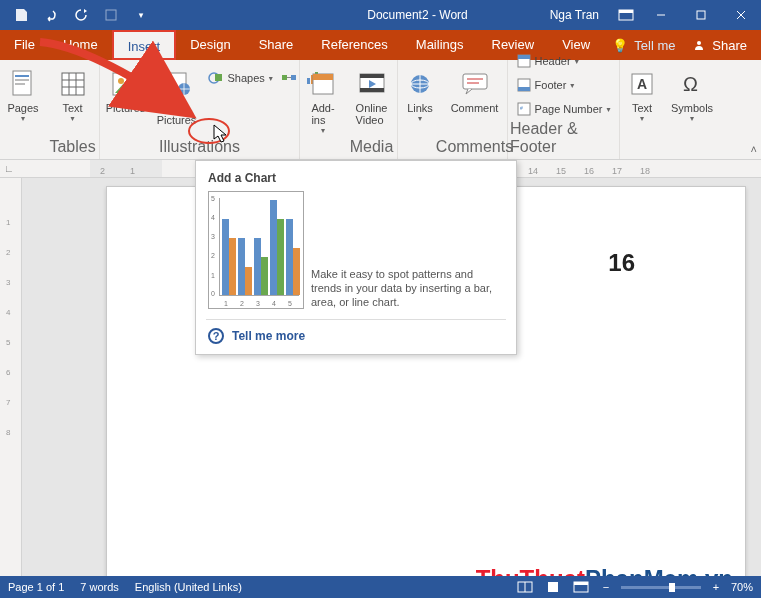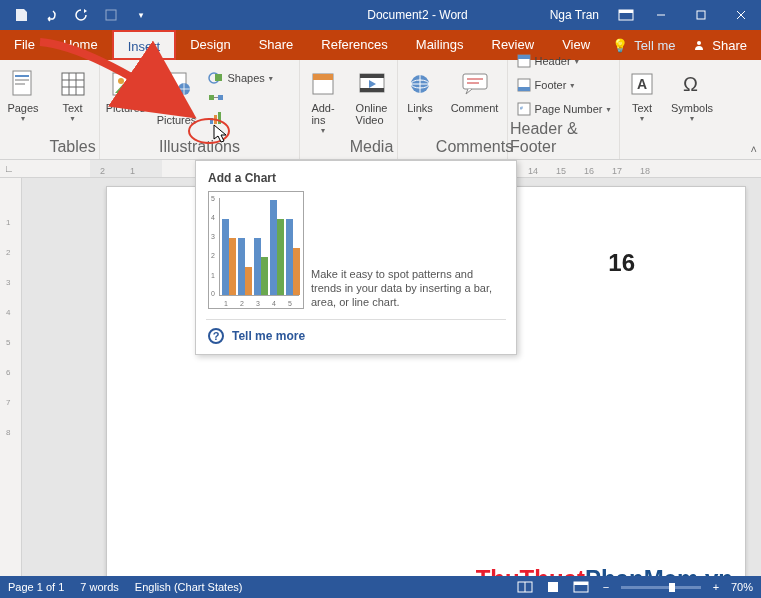--- a/index.html
+++ b/index.html
@@ -217,21 +217,21 @@
         <div class="ri">
             <svg width="30" height="26" viewBox="0 0 30 26">
               <rect x="2" y="2" width="22" height="18" fill="#fff" stroke="#888"></rect>
               <circle cx="22" cy="18" r="6" fill="#5d8fc9"></circle>
               <path d="M16 18h12 M22 12v12" stroke="#fff" stroke-width="0.8"></path>
             </svg>
           </div>
         <div class="rl" style="white-space:pre-line">Online
 Pictures</div>
       </div>
-      <div style="display:flex;flex-direction:column;padding-top:4px;width:94px">
+      <div style="display:flex;flex-direction:row;padding-top:4px;width:94px">
         <div class="rmini">
           <span>
               <svg width="16" height="16" viewBox="0 0 16 16">
                 <circle cx="6" cy="8" r="5" fill="none" stroke="#5d8fc9" stroke-width="1.5"></circle>
                 <rect x="7" y="4" width="7" height="7" fill="#6aa84f"></rect>
               </svg>
             </span>
           <span>Shapes</span>
           <span class="caret">▾</span>
         </div>
@@ -473,21 +473,21 @@
   <path d="M10 6 Q 60 10 160 78" stroke="#e03e2d" stroke-width="8" fill="none" marker-end="url(#ah)"></path>
 </svg>
 <div class="anno-circle"></div>
 <svg class="cursor" width="16" height="20">
     <path d="M1 1 L1 15 L5 12 L8 18 L11 17 L8 11 L13 11 z" fill="#fff" stroke="#000" stroke-width="1"></path>
   </svg>
 
 <div class="statusbar">
   <div class="sb-item">Page 1 of 1</div>
   <div class="sb-item">7 words</div>
-  <div class="sb-item">English (Chart States)</div>
+  <div class="sb-item">English (United Links)</div>
   <div class="sb-right">
     <div class="viewbtn">
         <svg width="16" height="12" viewBox="0 0 16 12">
           <rect x="1" y="1" width="14" height="10" fill="none" stroke="#fff"></rect>
           <line x1="8" y1="1" x2="8" y2="11" stroke="#fff"></line>
         </svg>
       </div>
     <div class="viewbtn">
         <svg width="14" height="12" viewBox="0 0 14 12">
           <rect x="2" y="1" width="10" height="10" fill="#fff"></rect>

